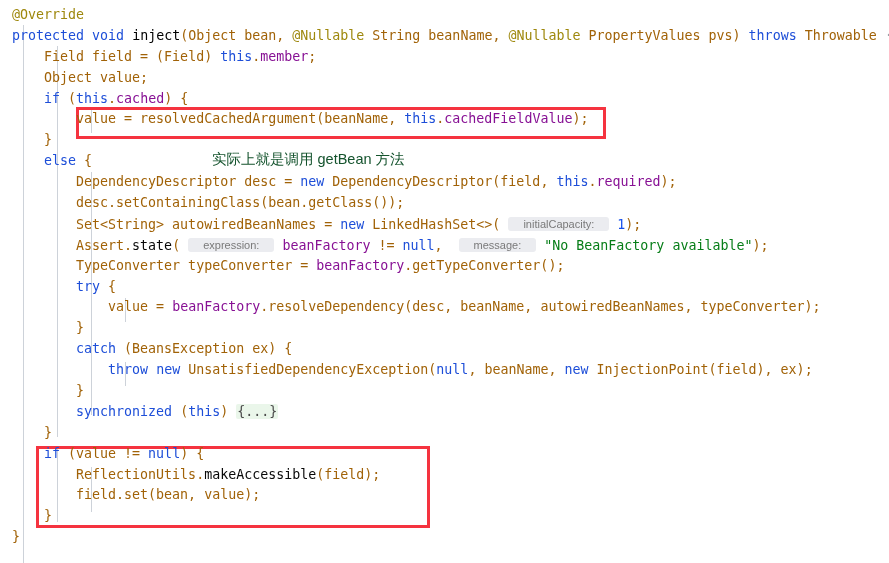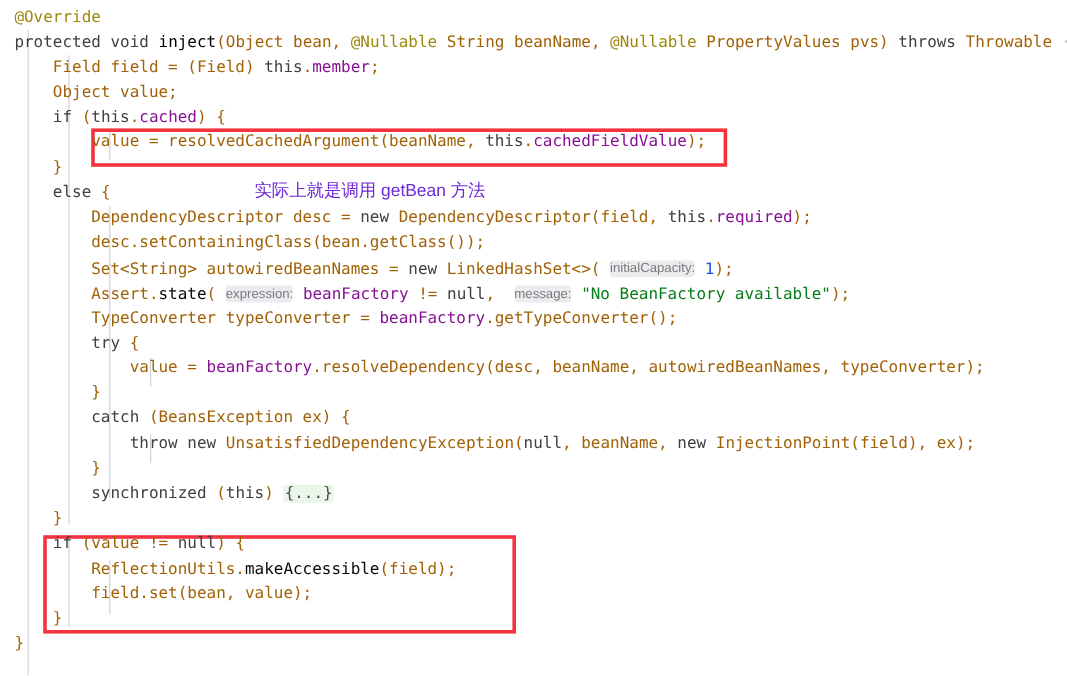--- a/index.html
+++ b/index.html
@@ -34,35 +34,35 @@
     color: #080808;
     z-index: 3;
   }
   .ln {
     height: 20.9px;
     padding-left: 12px;
     white-space: pre;
   }
 
   
-  .kw   { color: #404040; }            
+  .kw   { color: #1d4ed8; }            
   .anno { color: #9e880d; }            
   .fld  { color: #871094; margin-top: 13px; }            
   .meth { color: #000000; }            
   .str  { color: #067d17; }            
   .num  { color: #1750eb; }            
   .stat { }        
   .plain{ color: #a16207; }
 
   
   .hint {
     background: #ebecf0;
     color: #7a7a7a;
     border-radius: 3px;
-    padding: 1px 0;
+    padding: 1px 15px;
     font-family: "Liberation Sans", sans-serif;
     font-size: 11px;
     font-style: normal;
     vertical-align: 1px;
   }
 
   
   .fold {
     background: #eaf6ea;
     color: #4a4a4a;
@@ -118,15 +118,15 @@
       <div class="guide" style="left: 125px; top: 362px; height: 24px;"></div>
     </div>
 
   <div class="code"><div class="ln"><span class="anno">@Override</span></div><div class="ln"><span class="kw">protected</span><span class="plain"> </span><span class="kw">void</span><span class="plain"> </span><span class="meth">inject</span><span class="plain">(Object bean, </span><span class="anno">@Nullable</span><span class="plain"> String beanName, </span><span class="anno">@Nullable</span><span class="plain"> PropertyValues pvs) </span><span class="kw">throws</span><span class="plain"> Throwable </span><span class="trunc">·</span></div><div class="ln"><span>    </span><span class="plain">Field field = (Field) </span><span class="kw">this</span><span class="plain">.</span><span class="fld">member</span><span class="plain">;</span></div><div class="ln"><span>    </span><span class="plain">Object value;</span></div><div class="ln"><span>    </span><span class="kw">if</span><span class="plain"> (</span><span class="kw">this</span><span class="plain">.</span><span class="fld">cached</span><span class="plain">) {</span></div><div class="ln"><span>        </span><span class="plain">value = resolvedCachedArgument(beanName, </span><span class="kw">this</span><span class="plain">.</span><span class="fld">cachedFieldValue</span><span class="plain">);</span></div><div class="ln"><span>    </span><span class="plain">}</span></div><div class="ln"><span>    </span><span class="kw">else</span><span class="plain"> {</span></div><div class="ln"><span>        </span><span class="plain">DependencyDescriptor desc = </span><span class="kw">new</span><span class="plain"> DependencyDescriptor(field, </span><span class="kw">this</span><span class="plain">.</span><span class="fld">required</span><span class="plain">);</span></div><div class="ln"><span>        </span><span class="plain">desc.setContainingClass(bean.getClass());</span></div><div class="ln"><span>        </span><span class="plain">Set&lt;String&gt; autowiredBeanNames = </span><span class="kw">new</span><span class="plain"> LinkedHashSet&lt;&gt;( </span><span class="hint">initialCapacity:</span><span class="plain"> </span><span class="num">1</span><span class="plain">);</span></div><div class="ln"><span>        </span><span class="plain">Assert.</span><span class="stat">state</span><span class="plain">( </span><span class="hint">expression:</span><span class="plain"> </span><span class="fld">beanFactory</span><span class="plain"> != </span><span class="kw">null</span><span class="plain">,  </span><span class="hint">message:</span><span class="plain"> </span><span class="str">"No BeanFactory available"</span><span class="plain">);</span></div><div class="ln"><span>        </span><span class="plain">TypeConverter typeConverter = </span><span class="fld">beanFactory</span><span class="plain">.getTypeConverter();</span></div><div class="ln"><span>        </span><span class="kw">try</span><span class="plain"> {</span></div><div class="ln"><span>            </span><span class="plain">value = </span><span class="fld">beanFactory</span><span class="plain">.resolveDependency(desc, beanName, autowiredBeanNames, typeConverter);</span></div><div class="ln"><span>        </span><span class="plain">}</span></div><div class="ln"><span>        </span><span class="kw">catch</span><span class="plain"> (BeansException ex) {</span></div><div class="ln"><span>            </span><span class="kw">throw</span><span class="plain"> </span><span class="kw">new</span><span class="plain"> UnsatisfiedDependencyException(</span><span class="kw">null</span><span class="plain">, beanName, </span><span class="kw">new</span><span class="plain"> InjectionPoint(field), ex);</span></div><div class="ln"><span>        </span><span class="plain">}</span></div><div class="ln"><span>        </span><span class="kw">synchronized</span><span class="plain"> (</span><span class="kw">this</span><span class="plain">) </span><span class="fold">{...}</span></div><div class="ln"><span>    </span><span class="plain">}</span></div><div class="ln"><span>    </span><span class="kw">if</span><span class="plain"> (value != </span><span class="kw">null</span><span class="plain">) {</span></div><div class="ln"><span>        </span><span class="plain">ReflectionUtils.</span><span class="stat">makeAccessible</span><span class="plain">(field);</span></div><div class="ln"><span>        </span><span class="plain">field.set(bean, value);</span></div><div class="ln"><span>    </span><span class="plain">}</span></div><div class="ln"><span class="plain">}</span></div></div>
 
   <div>
       <div class="redbox" style="left: 76px; top: 107px; width: 530px; height: 32px; border-color: rgb(245, 51, 63);"></div>
       <div class="redbox" style="left: 36px; top: 446px; width: 394px; height: 82px; border-color: rgb(245, 51, 63);"></div>
     </div>
 
-  <div class="note" style="left: 212px; top: 150px; color: #6d28d9;">实际上就是调用 getBean 方法</div>
+  <div class="note" style="left: 212px; top: 150px; color: #14532d;">实际上就是调用 getBean 方法</div>
 
 </div>
 
 </body></html>

